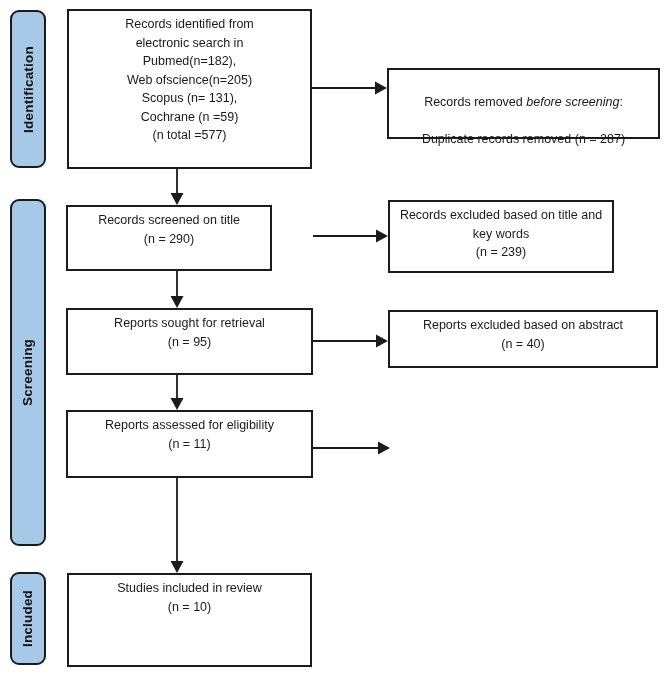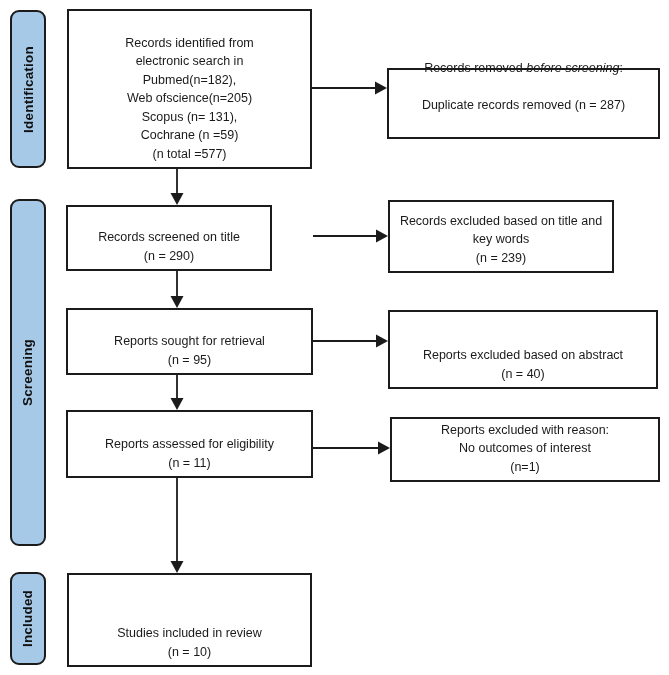--- a/index.html
+++ b/index.html
@@ -26,21 +26,21 @@
     font-weight:bold;
     font-size:13.5px;
     letter-spacing:0.2px;
     color:#111;
   }
   .flow-box {
     position:absolute;
     background:#ffffff;
     border:2px solid #1b1b1b;
     box-sizing:border-box;
-    display:flex; align-items:flex-end; justify-content:center;
+    display:flex; align-items:flex-start; justify-content:center;
     text-align:center;
     padding:4px 8px;
   }
   .box-text {
     white-space:pre-line;
     font-size:12.5px;
     line-height:1.48;
   }
   .rich-line { display:block; }
   #arrow-layer {
@@ -102,30 +102,25 @@
       <span class="rich-line">Duplicate records removed  (n = 287)</span>
     </div>
   </div>
 
   <div class="flow-box" style="left:388px; top:200px; width:226px; height:73px;">
     <div class="box-text">Records excluded based on title and
 key words
 (n = 239)</div>
   </div>
 
-  <div class="flow-box" style="left:388px; top:310px; width:270px; height:79px;">
+  <div class="flow-box" style="left:388px; top:310px; width:270px; height:58px;">
     <div class="box-text">Reports excluded based on abstract
 (n = 40)</div>
   </div>
 
-  <div class="flow-box" style="left:390px; top:417px; width:270px; height:65px;">
-    <div class="box-text">Reports excluded with reason:
-No outcomes of interest
-(n=1)</div>
-  </div>
 
   <svg id="arrow-layer" viewBox="0 0 669 675" xmlns="http://www.w3.org/2000/svg">
 
     <g>
       <line x1="177" y1="169" x2="177" y2="194"></line>
       <polygon points="170.5,193 183.5,193 177,205"></polygon>
     </g>
     <g>
       <line x1="177" y1="271" x2="177" y2="297"></line>
       <polygon points="170.5,296 183.5,296 177,308"></polygon>

